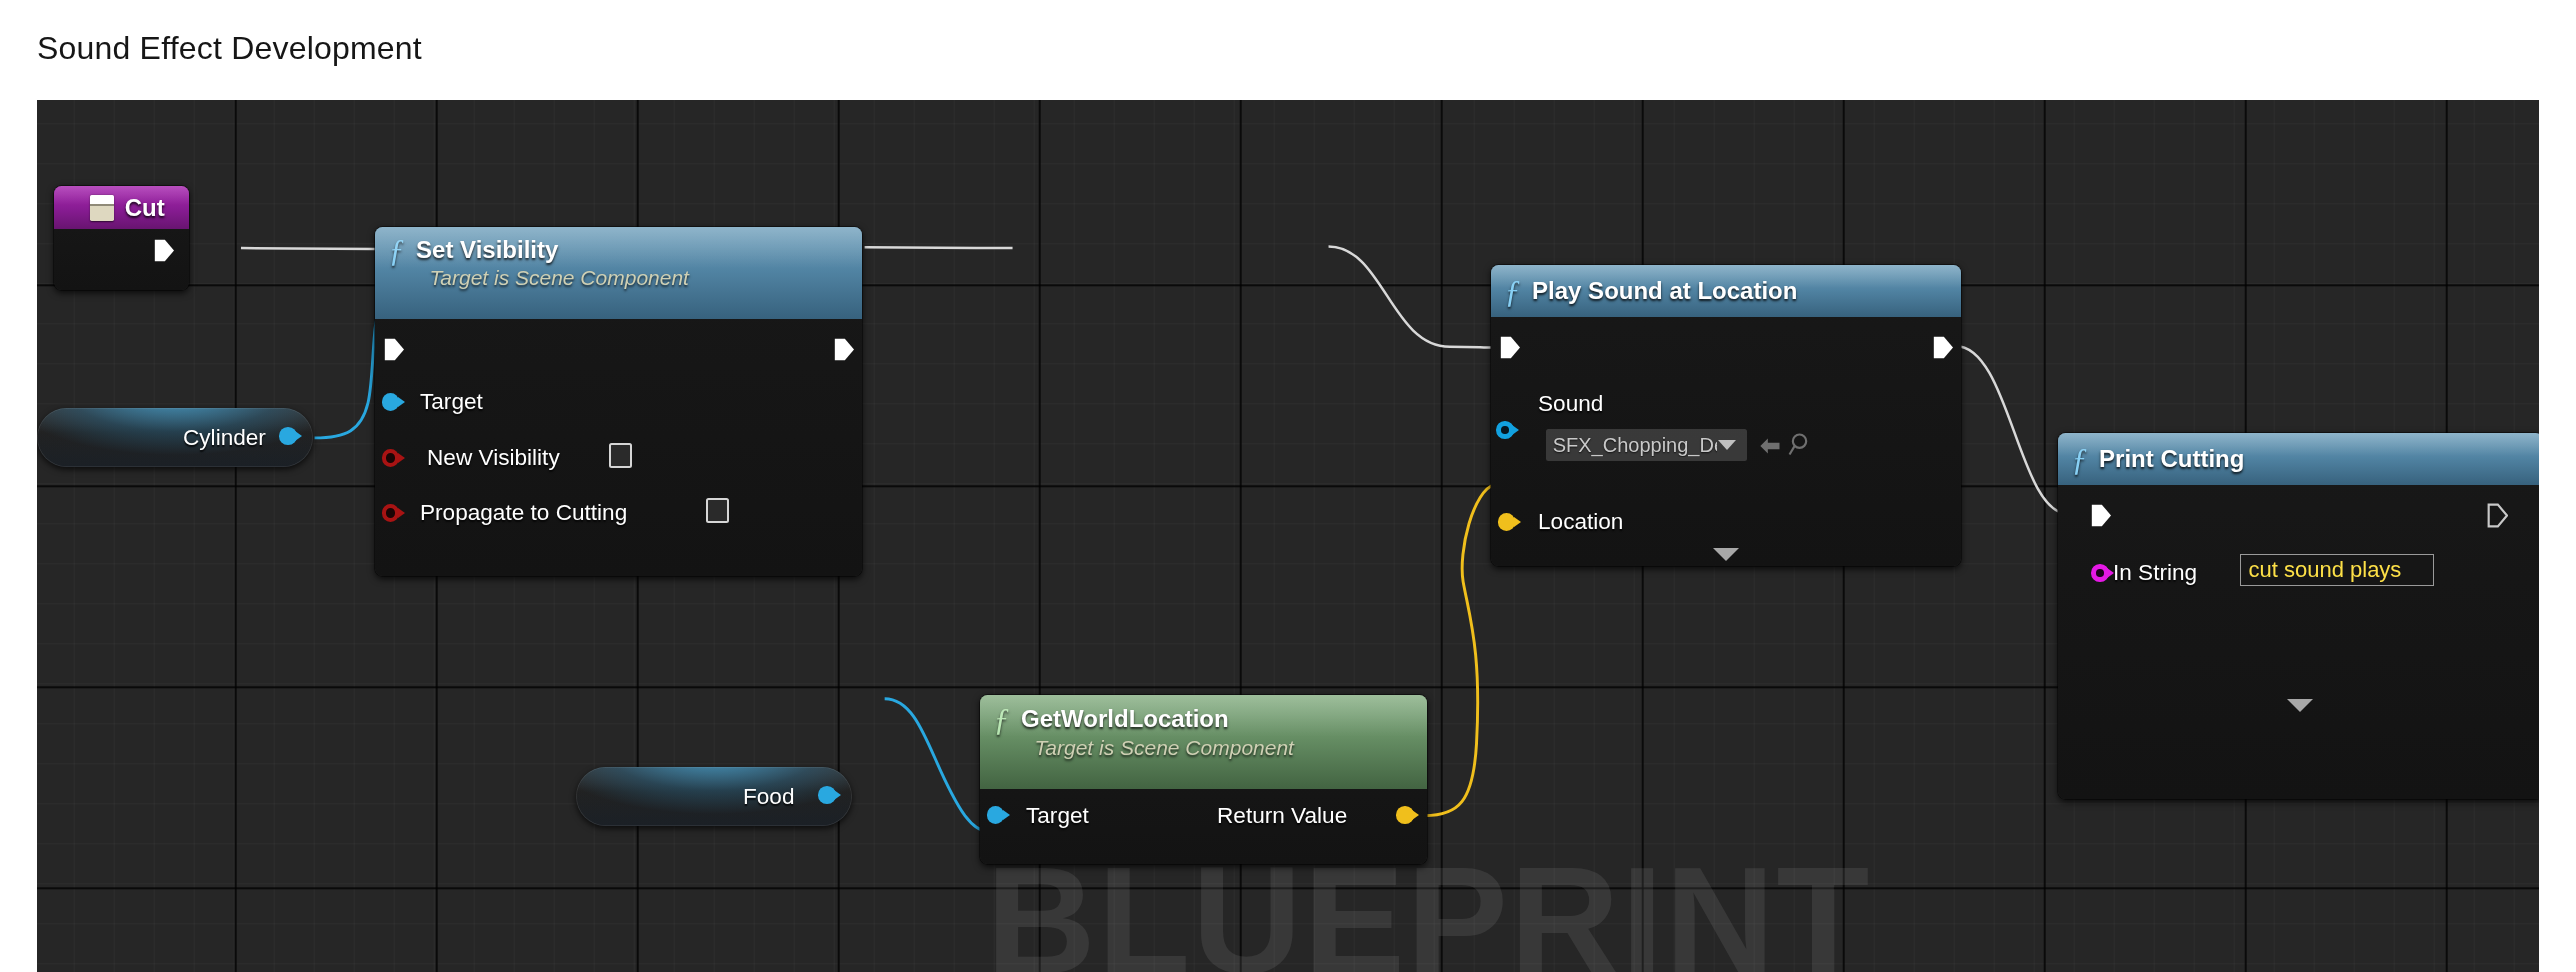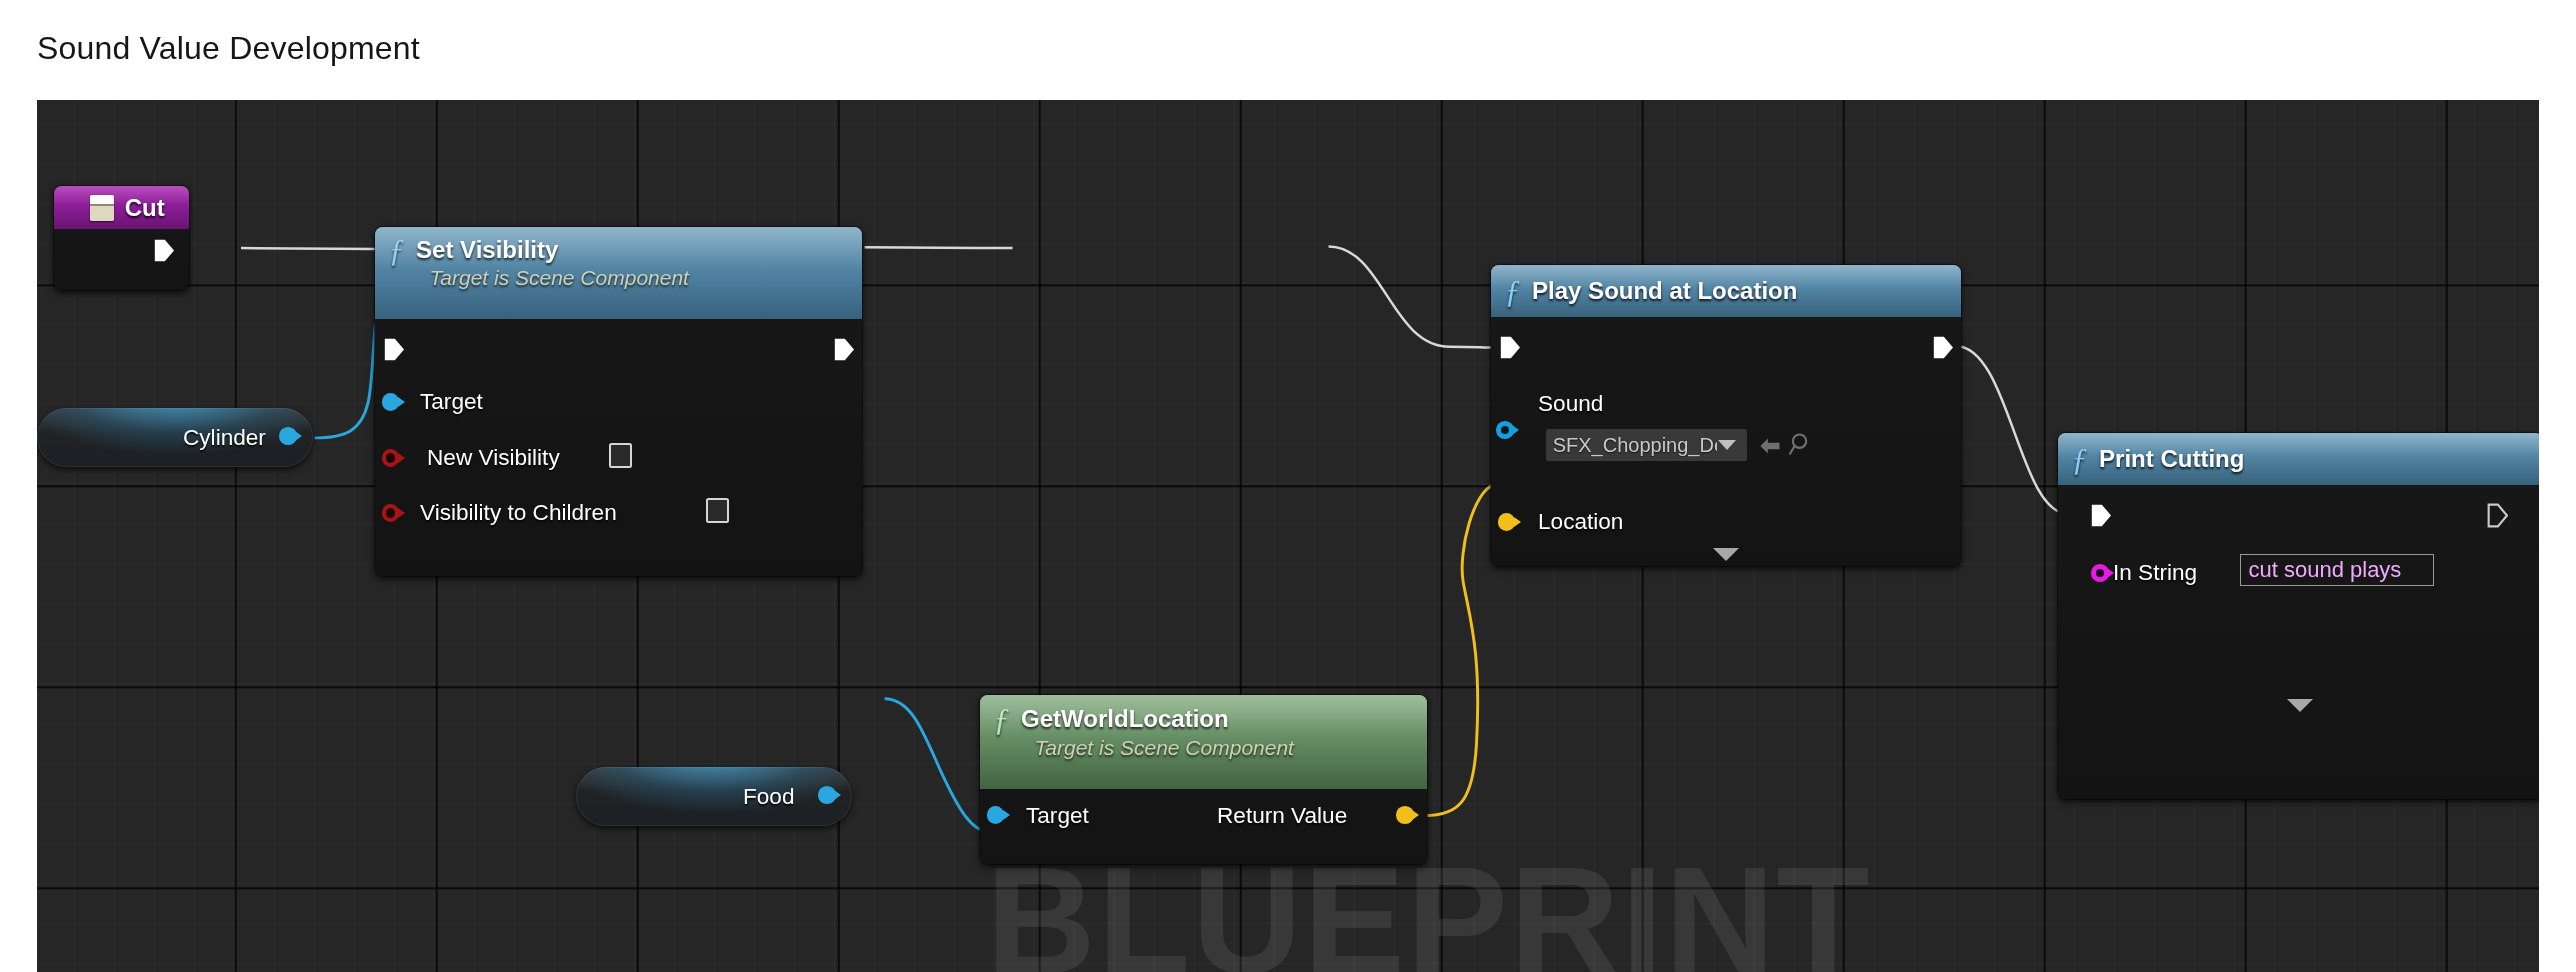--- a/index.html
+++ b/index.html
@@ -248,21 +248,21 @@
     height: 32px;
     border: 1.7px solid #9a9a9a;
     background: #161616;
     display: flex;
     align-items: center;
     padding: 0 7.5px;
     box-sizing: border-box;
   }
   .textinput .ti-text {
     font-size: 22px;
-    color: #f0abfc;
+    color: #fde047;
     white-space: nowrap;
   }
 
   
   .devband {
     position: absolute;
     height: 33px;
     background: repeating-linear-gradient(
       -58deg,
       #7b7b18 0px, #7b7b18 22px,
@@ -317,21 +317,21 @@
         #ffffff 0%, #ffffff 34%,
         #8f8a78 34%, #8f8a78 41%,
         #ded8c0 41%, #ded8c0 100%);
     box-shadow: 0 0.8px 1.7px rgba(0,0,0,0.6);
     flex: none;
   }
 </style>
 </head>
 <body>
 
-<div id="page-title">Sound Value Development</div>
+<div id="page-title">Sound Effect Development</div>
 
 <div id="canvas">
 
   <div id="grid-minor"></div>
   <div id="grid-major"></div>
 
   <div id="watermark">BLUEPRINT</div>
 
   <svg id="wires" viewBox="0 0 2993 1044">
 
@@ -402,21 +402,21 @@
       <div class="dot" style="background:#1a0505; border:4.2px solid #a81313; box-sizing:border-box;"></div>
       <div class="nub"></div>
     </div>
     <span class="pin-label" style="left:52px; top:218px;">New Visibility</span>
     <div class="checkbox" style="left:234px; top:216px;"></div>
 
     <div class="data-pin" style="left:6.7px; top:277px; color:#a81313;">
       <div class="dot" style="background:#1a0505; border:4.2px solid #a81313; box-sizing:border-box;"></div>
       <div class="nub"></div>
     </div>
-    <span class="pin-label" style="left:45px; top:273px;">Visibility to Children</span>
+    <span class="pin-label" style="left:45px; top:273px;">Propagate to Cutting</span>
     <div class="checkbox" style="left:331px; top:271px;"></div>
   </div>
 
 
   <div class="node" style="left:1454px; top:165px; width:470px; height:301px;">
     <div class="node-header node-hdr-blue" style="height:52px;">
       <div class="hdr-gloss"></div>
       <span class="fn-icon blue">ƒ</span>
       <span class="node-title">Play Sound at Location</span>
     </div>

